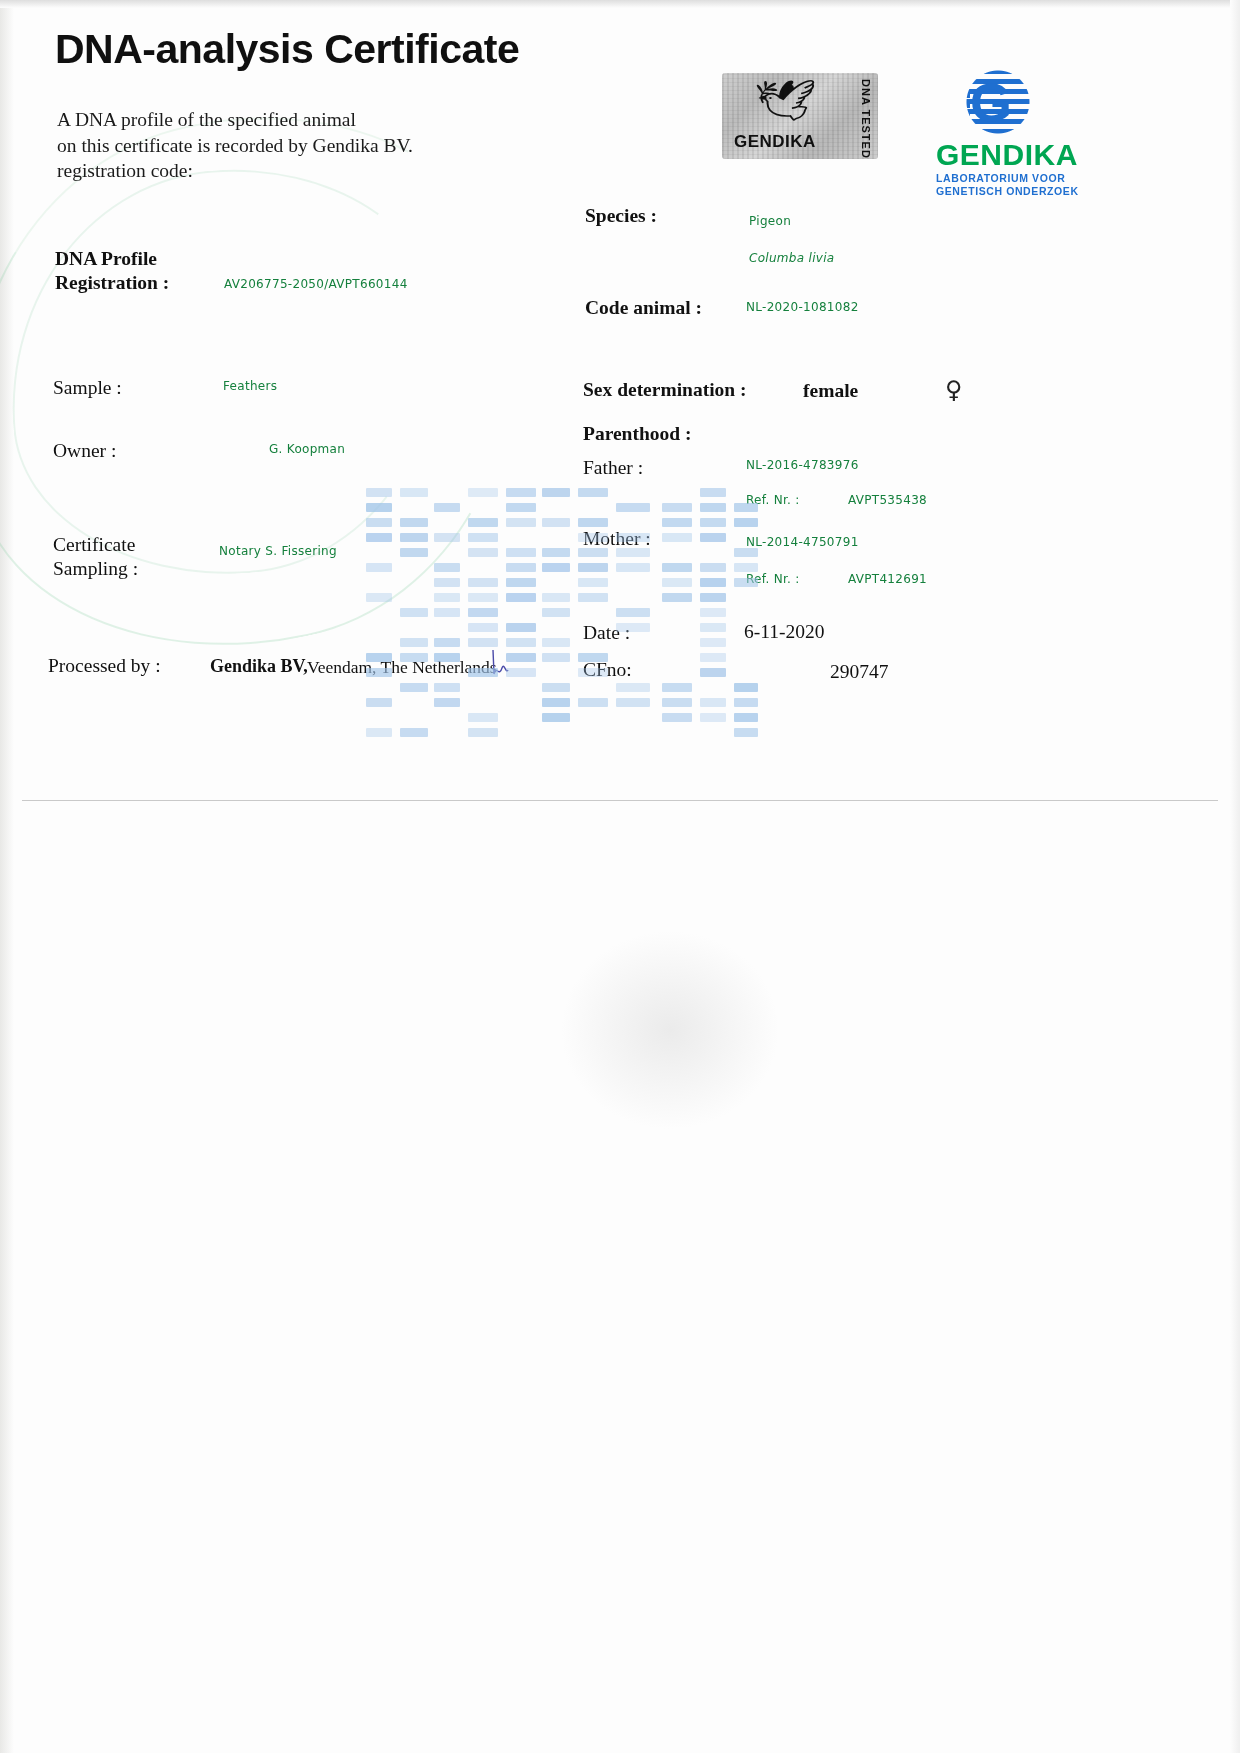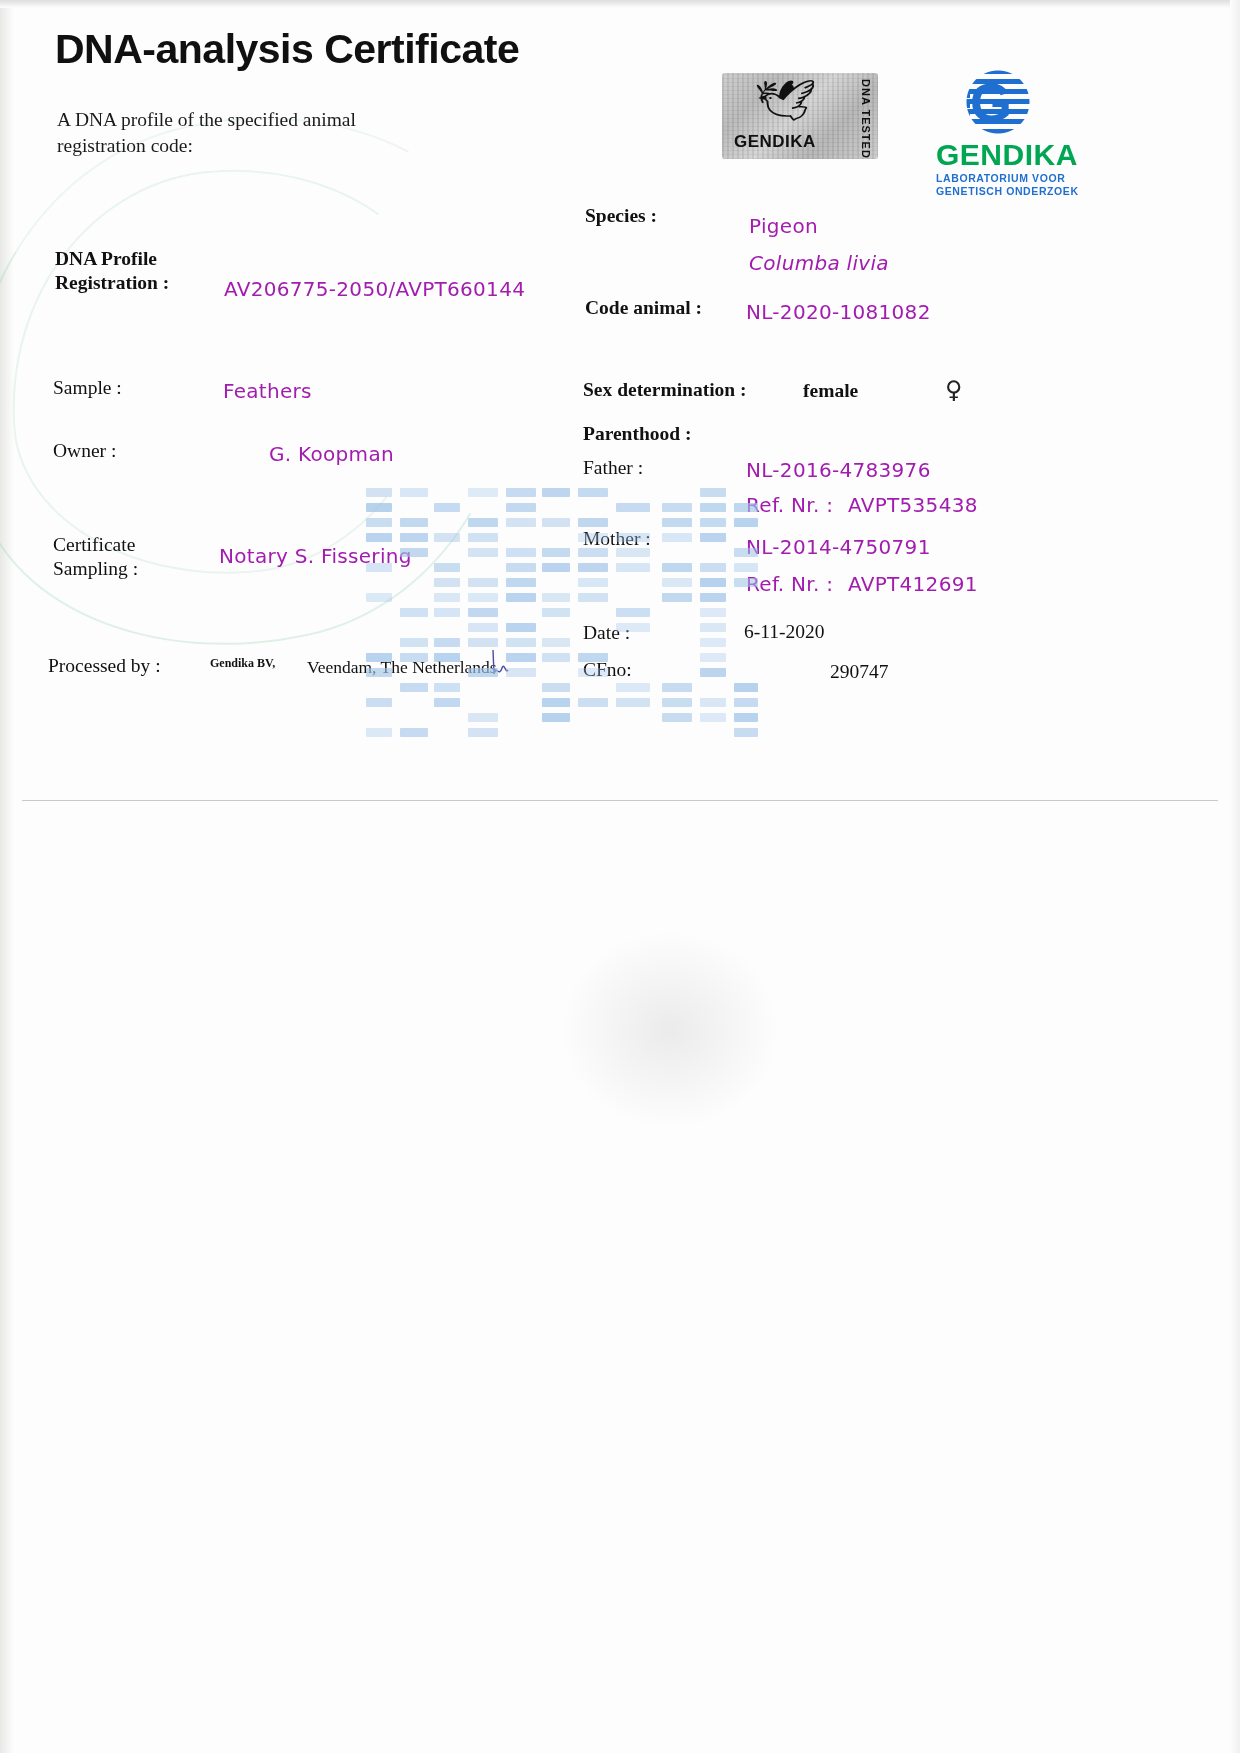--- a/index.html
+++ b/index.html
@@ -104,22 +104,22 @@
   .lbl {
     position: absolute;
     font-family: "Liberation Serif", serif;
     font-size: 19.5px;
     color: #111;
   }
   .lbl.b { font-weight: bold; }
   .val {
     position: absolute;
     font-family: "DejaVu Sans", sans-serif;
-    font-size: 20px;
-    color: #a21caf;
+    font-size: 12px;
+    color: #15803d;
     letter-spacing: 0.3px;
   }
 
   
   .holo {
     position: absolute;
     left: 722px;
     top: 73px;
     width: 156px;
     height: 86px;
@@ -259,20 +259,21 @@
   <div class="scan-edge-right"></div>
 
   <div class="watermark-swoosh"></div>
   <div class="watermark-swoosh two"></div>
   <div class="scan-blob"></div>
 
   <div class="title">DNA-analysis Certificate</div>
 
   <div class="intro">
     <div>A DNA profile of the specified animal</div>
+    <div>on this certificate is recorded by Gendika BV.</div>
     <div>registration code:</div>
   </div>
 
   <div class="holo">
     <div class="holo-bird">🕊</div>
     <div class="holo-word">GENDIKA</div>
     <div class="holo-side">DNA TESTED</div>
     <div class="holo-noise"></div>
   </div>
 
@@ -295,21 +296,21 @@
   <div class="val" style="left:223px; top:379px;">Feathers</div>
 
   <div class="lbl" style="left:53px; top:440px;">Owner :</div>
   <div class="val" style="left:223px; top:442px;margin-left:46px;">G. Koopman</div>
 
   <div class="lbl" style="left:53px; top:534px;">Certificate</div>
   <div class="lbl" style="left:53px; top:558px;">Sampling :</div>
   <div class="val" style="left:219px; top:544px;">Notary S. Fissering</div>
 
   <div class="lbl" style="left:48px; top:655px;">Processed by :</div>
-  <div class="lbl b" style="left:210px; top:656px; font-size:12px;">Gendika BV,</div>
+  <div class="lbl b" style="left:210px; top:656px; font-size:18px;">Gendika BV,</div>
   <div class="lbl" style="left:307px; top:657px; font-size:17.5px;">Veendam, The Netherlands</div>
 
   <svg class="signature" viewBox="0 0 30 34">
     <path d="M4 2 L5 26 M5 26 C7 16, 10 30, 13 20 C15 14, 17 26, 19 22" stroke="#4a4aa8" stroke-width="1.4" fill="none"></path>
   </svg>
 
   <div class="lbl b" style="left:585px; top:205px;">Species :</div>
   <div class="val" style="left:749px; top:214px;">Pigeon</div>
   <div class="val" style="left:749px; top:251px; font-style:italic;">Columba livia</div>
 

